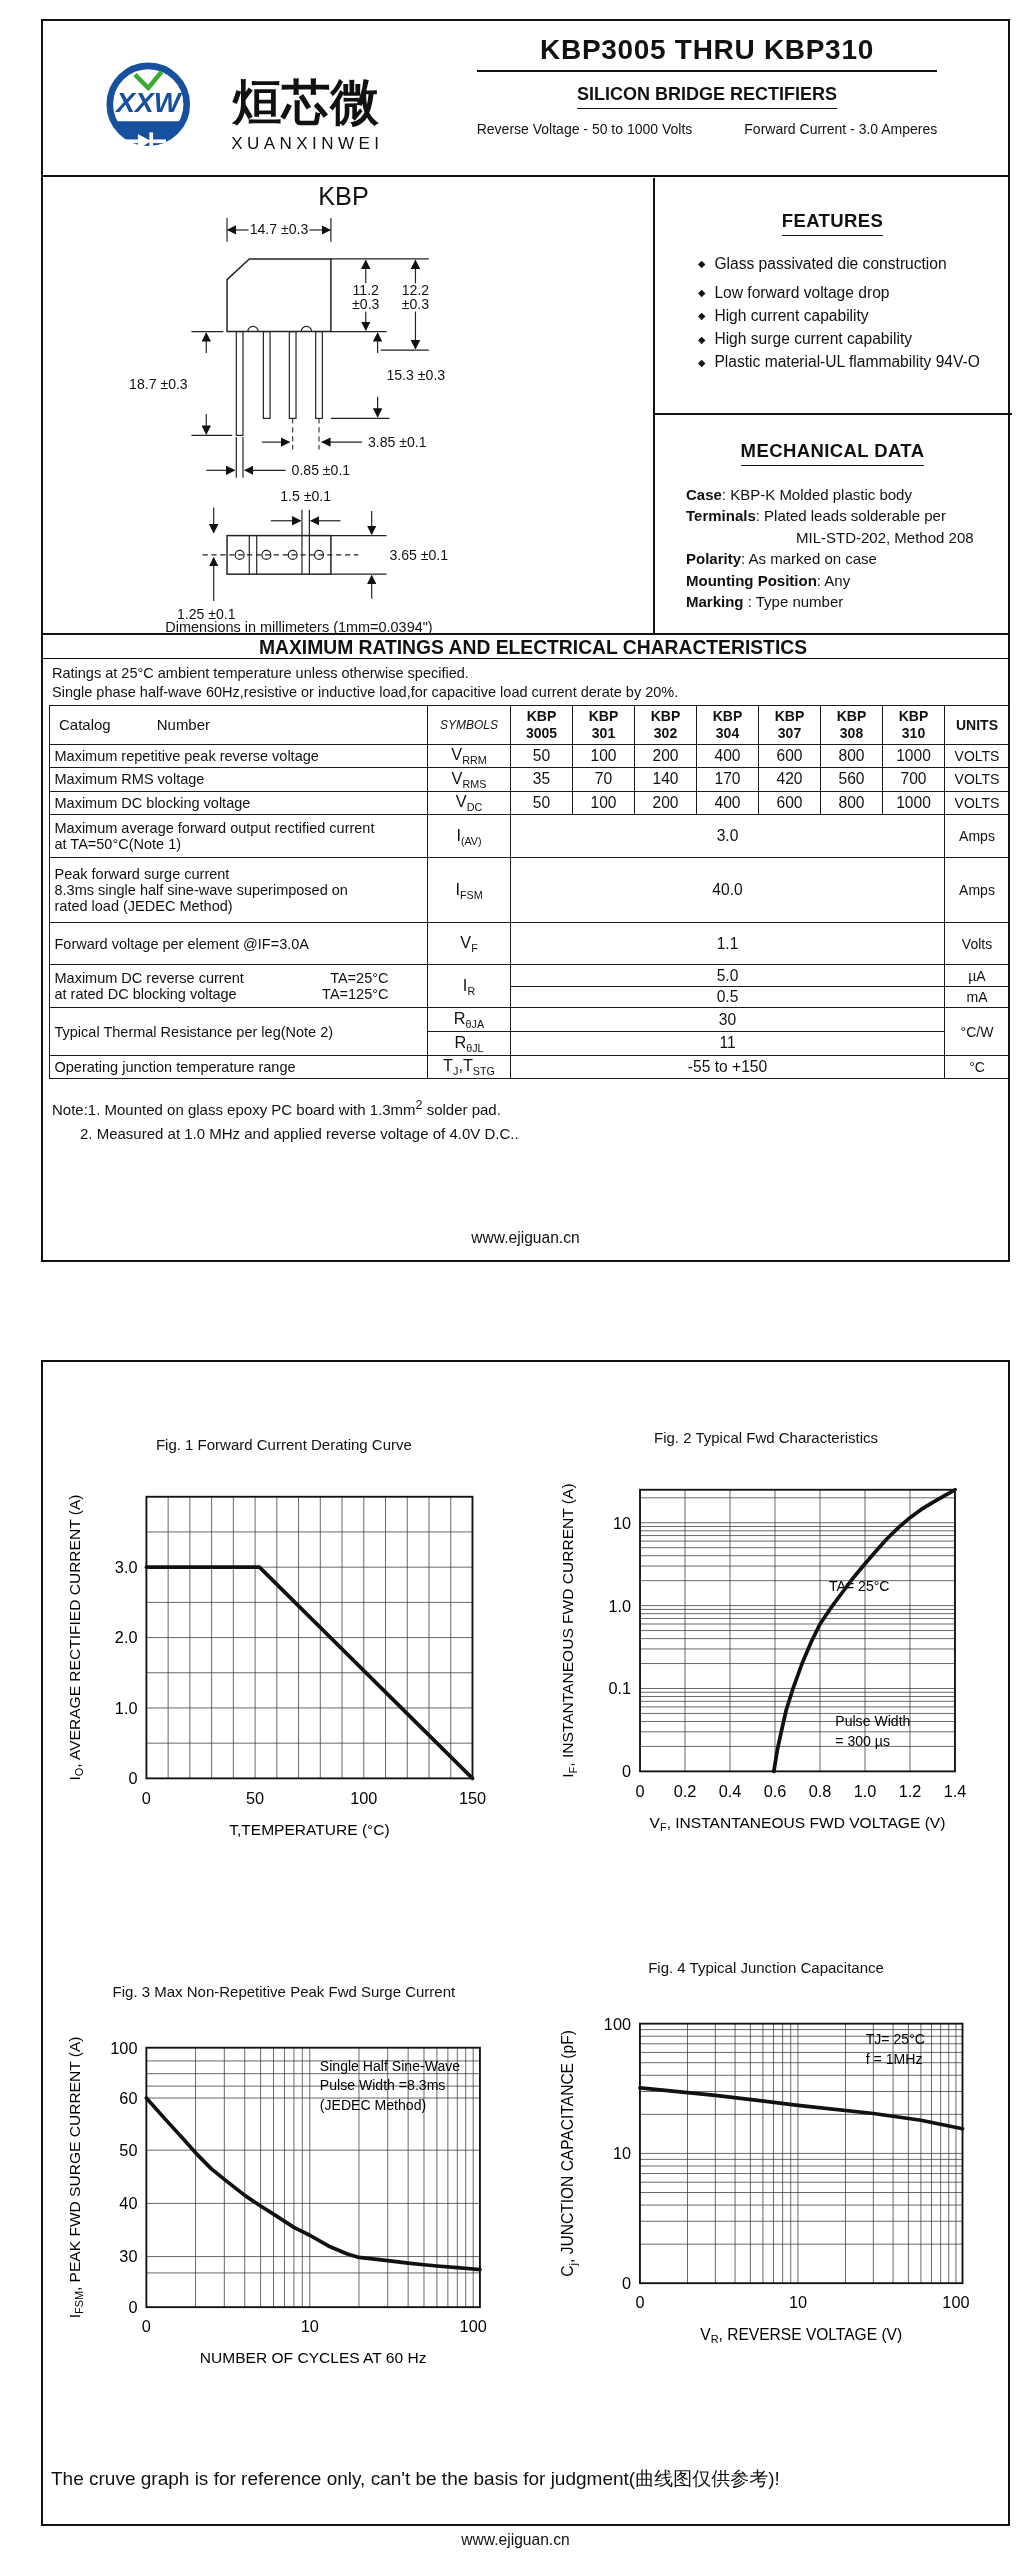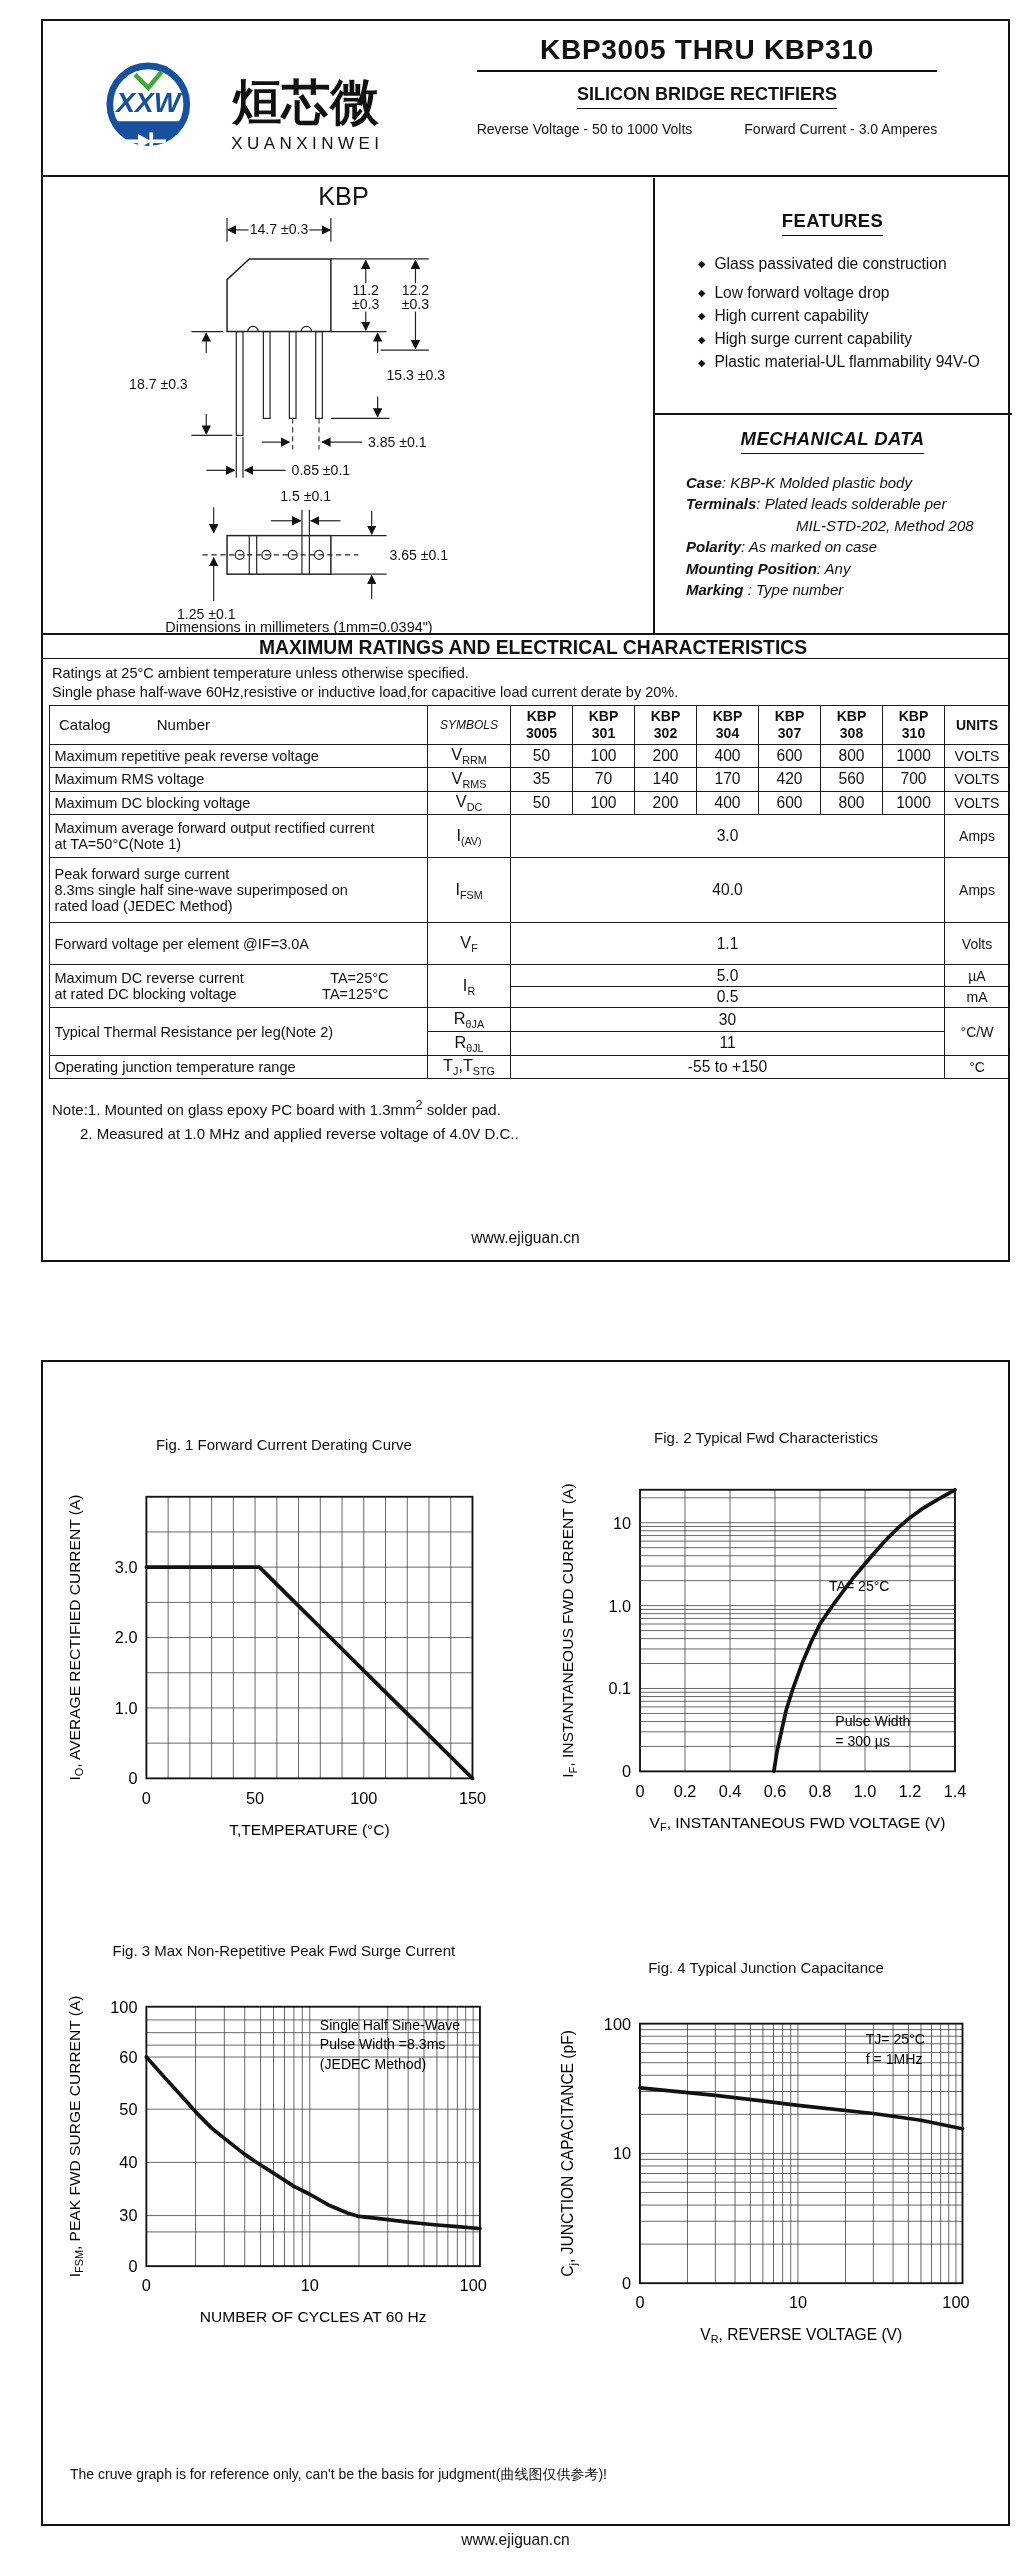--- a/index.html
+++ b/index.html
@@ -44,21 +44,21 @@
   .hdr-units{font-size:14px;font-weight:bold;text-align:center;}
   .cond-line{display:flex;justify-content:space-between;padding-right:34px;}
   .notes{position:absolute;left:9px;font-size:15px;}
   .notes .n2{margin-left:28px;margin-top:7.4px;}
   .site{position:absolute;width:100%;text-align:center;font-size:15.6px;}
   
   .p2-header{border-bottom:3px solid #111;height:43px;text-align:center;font-size:20px;font-weight:bold;line-height:42px;letter-spacing:0.4px;}
   .fig{position:absolute;}
   .fig-title{text-align:center;font-size:15px;margin-bottom:3px;}
   svg text{font-family:"Liberation Sans",sans-serif;}
-  .disclaimer{position:absolute;left:27px;font-size:14px;}
+  .disclaimer{position:absolute;left:8px;font-size:19px;}
   
   .dln{fill:none;stroke:#222;stroke-width:2;}
   .dthin{fill:none;stroke:#222;stroke-width:1.6;}
   .ddash{fill:none;stroke:#222;stroke-width:1.4;stroke-dasharray:7 5;}
   .dtxt{font-size:19px;fill:#111;}
 </style>
 </head>
 <body>
 
 <div class="page" id="page1">
@@ -202,21 +202,21 @@
           <span class="blt">◆</span>
           <span>High  surge current capability</span>
         </div>
       <div class="feat-item">
           <span class="blt">◆</span>
           <span>Plastic material-UL flammability 94V-O</span>
         </div>
     </div>
   </div>
 
-  <div class="sect" style="top:407px;font-style:italic;">
+  <div class="sect" style="top:419px;">
     <h3>MECHANICAL DATA</h3>
     <div class="mech-lines">
       <div><b>Case</b><span>: KBP-K Molded plastic body</span></div>
       <div><b>Terminals</b><span>: Plated leads solderable per</span></div>
       <div class="mech-indent"><span>MIL-STD-202, Method 208</span></div>
       <div><b>Polarity</b><span>: As marked on case</span></div>
       <div><b>Mounting Position</b><span>: Any</span></div>
       <div><b>Marking </b><span>: Type number</span></div>
     </div>
   </div>
@@ -479,21 +479,21 @@
         <text x="143" y="107.50261126136597" text-anchor="end" font-size="22">10</text>
         <text x="410" y="191.79999999999998" font-size="19">TA=  25°C</text>
         <text x="418.5" y="374.2" font-size="19">Pulse Width</text>
         <text x="418.5" y="400.2" font-size="19">=  300 µs</text>
         <path d="M335.6 435.0 L340.2 406.5 L346.3 378.5 L352.3 352.2 L361.4 323.2 L373.6 289.5 L385.7 261.0 L397.9 236.1 L413.0 213.8 L428.2 193.3 L443.4 173.0 L458.6 154.8 L473.8 137.2 L488.9 120.4 L504.1 105.7 L519.3 92.7 L534.5 81.5 L549.6 72.3 L564.8 63.5 L580.0 55.0" fill="none" stroke="#111" stroke-width="5" stroke-linecap="round" stroke-linejoin="round"></path>
         <text x="367.5" y="511" text-anchor="middle" font-size="21"><tspan>V</tspan><tspan dy="5" font-size="70%">F</tspan><tspan dy="-5">, INSTANTANEOUS FWD VOLTAGE (V)</tspan></text>
         <text text-anchor="middle" font-size="21" transform="translate(65,245) rotate(-90)"><tspan>I</tspan><tspan dy="5" font-size="70%">F</tspan><tspan dy="-5">, INSTANTANEOUS FWD CURRENT (A)</tspan></text>
       </svg>
   </div>
 
-  <div class="fig" style="left:7.4px;top:580px;width:467px;">
+  <div class="fig" style="left:7.4px;top:621px;width:467px;">
     <div class="fig-title">Fig. 3  Max Non-Repetitive Peak Fwd Surge Current</div>
     <svg width="467" height="423" viewBox="0 0 630 570">
         <line x1="196.3583733956076" y1="60" x2="196.3583733956076" y2="410" stroke="#333" stroke-width="1"></line>
         <line x1="235.1755334408905" y1="60" x2="235.1755334408905" y2="410" stroke="#333" stroke-width="1"></line>
         <line x1="262.7167467912152" y1="60" x2="262.7167467912152" y2="410" stroke="#333" stroke-width="1"></line>
         <line x1="284.0793715182874" y1="60" x2="284.0793715182874" y2="410" stroke="#333" stroke-width="1"></line>
         <line x1="301.5339068364981" y1="60" x2="301.5339068364981" y2="410" stroke="#333" stroke-width="1"></line>
         <line x1="316.29150617189543" y1="60" x2="316.29150617189543" y2="410" stroke="#333" stroke-width="1"></line>
         <line x1="329.0751201868228" y1="60" x2="329.0751201868228" y2="410" stroke="#333" stroke-width="1"></line>
         <line x1="340.351066881781" y1="60" x2="340.351066881781" y2="410" stroke="#333" stroke-width="1"></line>

